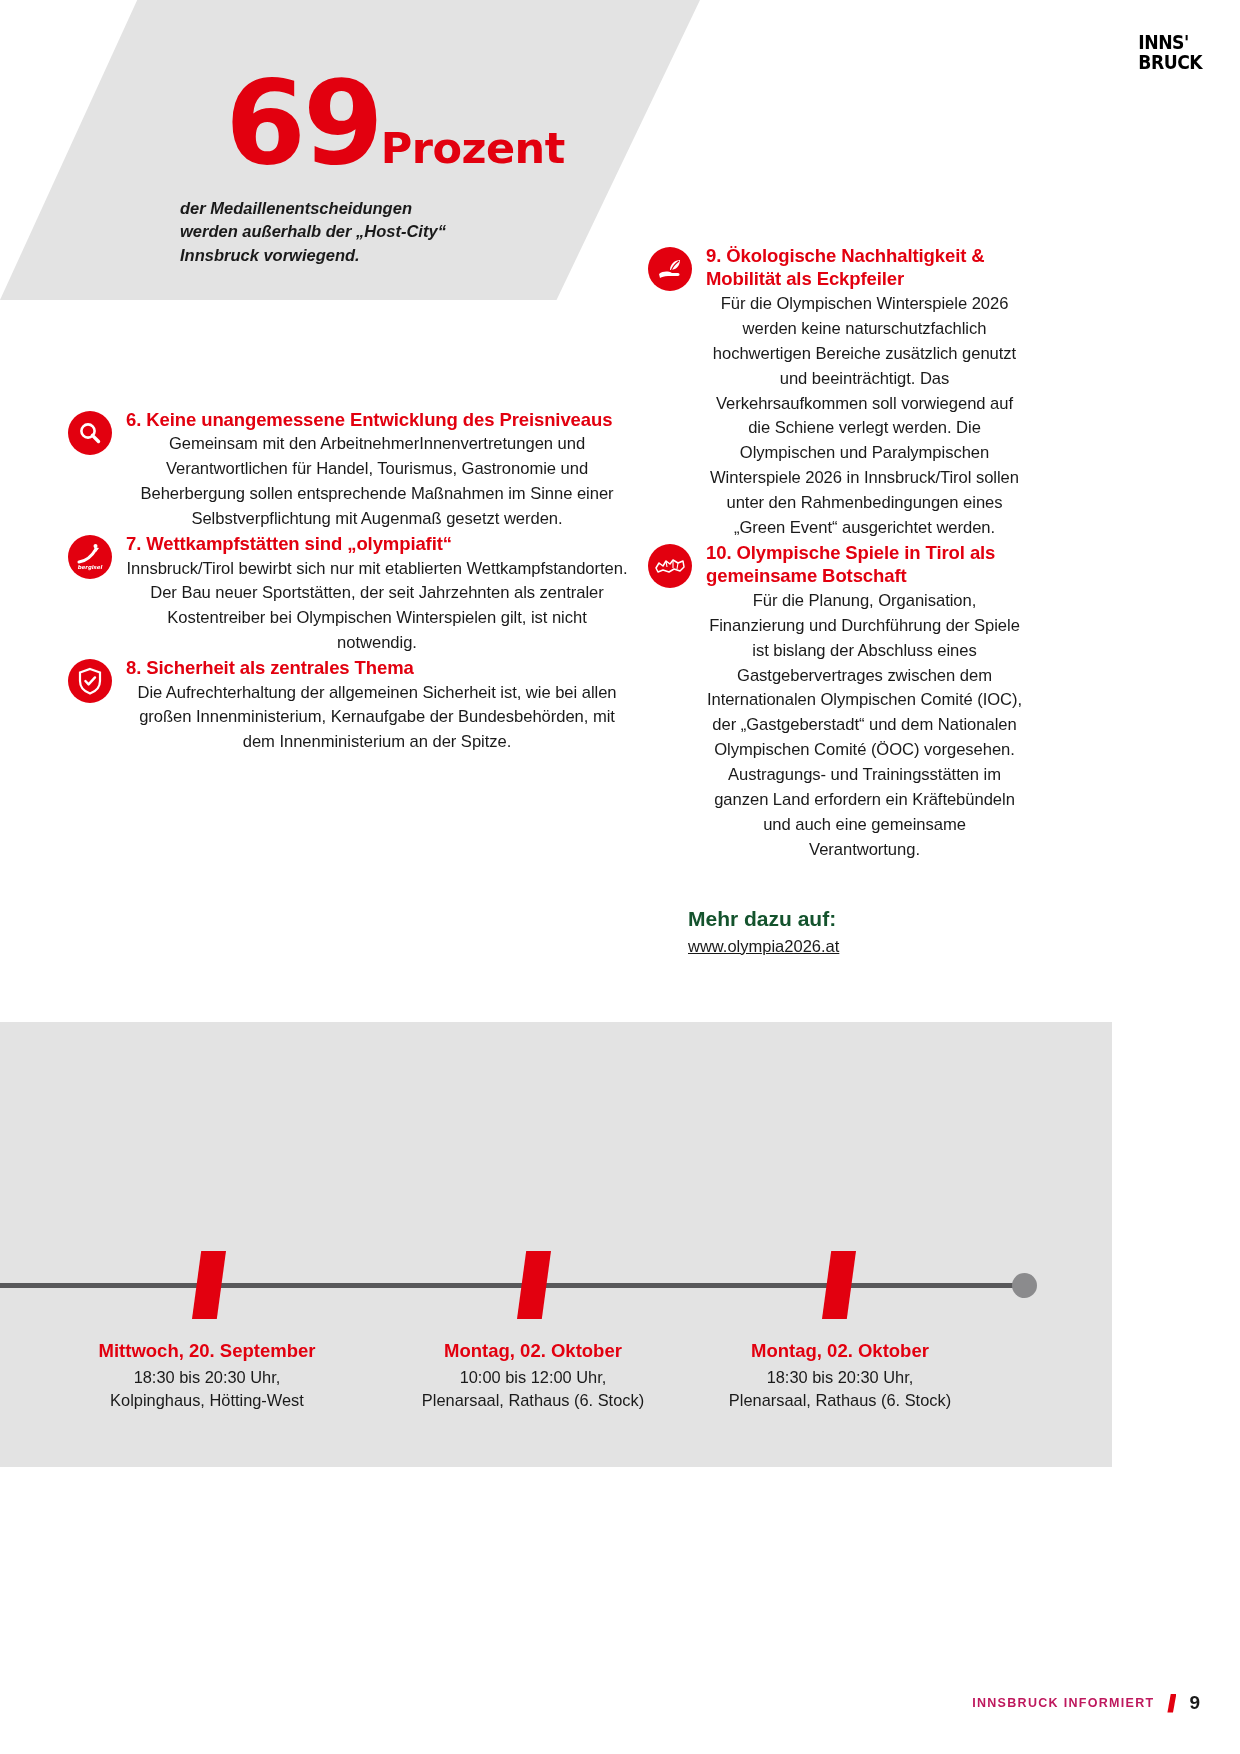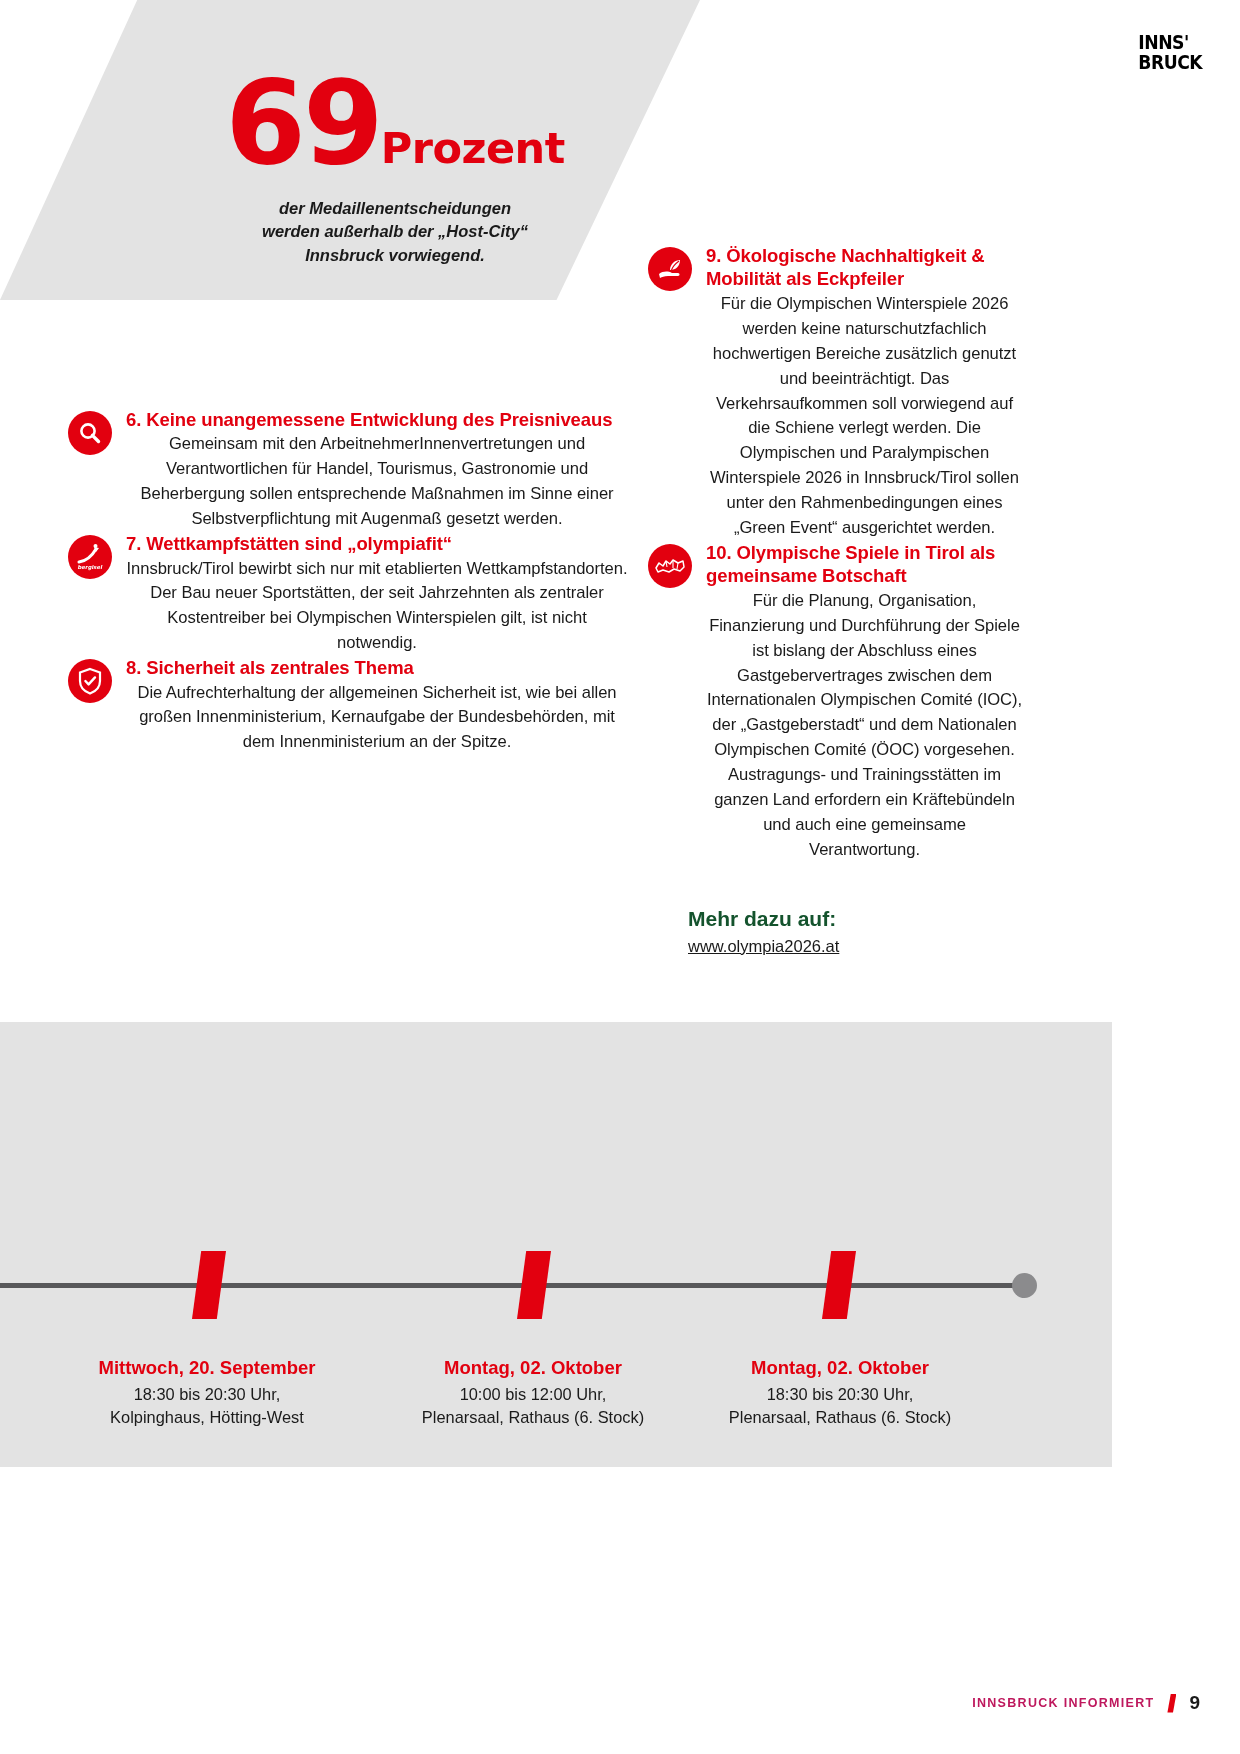--- a/index.html
+++ b/index.html
@@ -16,21 +16,20 @@
     position:absolute;
     left:0; top:0;
     width:700px; height:300px;
     background:#e3e3e3;
     clip-path:polygon(19.6% 0%, 100% 0%, 79.5% 100%, 0% 100%);
   }
   .hero-inner{
     position:absolute;
     left:180px; top:70px;
     width:430px;
-    text-align:center;
   }
   .hero-number-row{
     display:flex;
     align-items:baseline;
     justify-content:center;
     color:#e2000f;
   }
   .hero-number{
     font-size:116px;
     font-weight:bold;
@@ -141,21 +140,20 @@
   .marker{
     position:absolute;
     width:34px; height:68px;
     background:#e2000f;
     clip-path:polygon(27% 0%, 100% 0%, 73% 100%, 0% 100%);
   }
   .tl-label{
     position:absolute;
     text-align:center;
     width:300px;
-    margin-top:17px;
   }
   .tl-date{
     color:#e2000f;
     font-weight:bold;
     font-size:18.5px;
     margin-bottom:4px;
   }
   .tl-line{
     color:#1a1a1a;
     font-size:16.4px;

